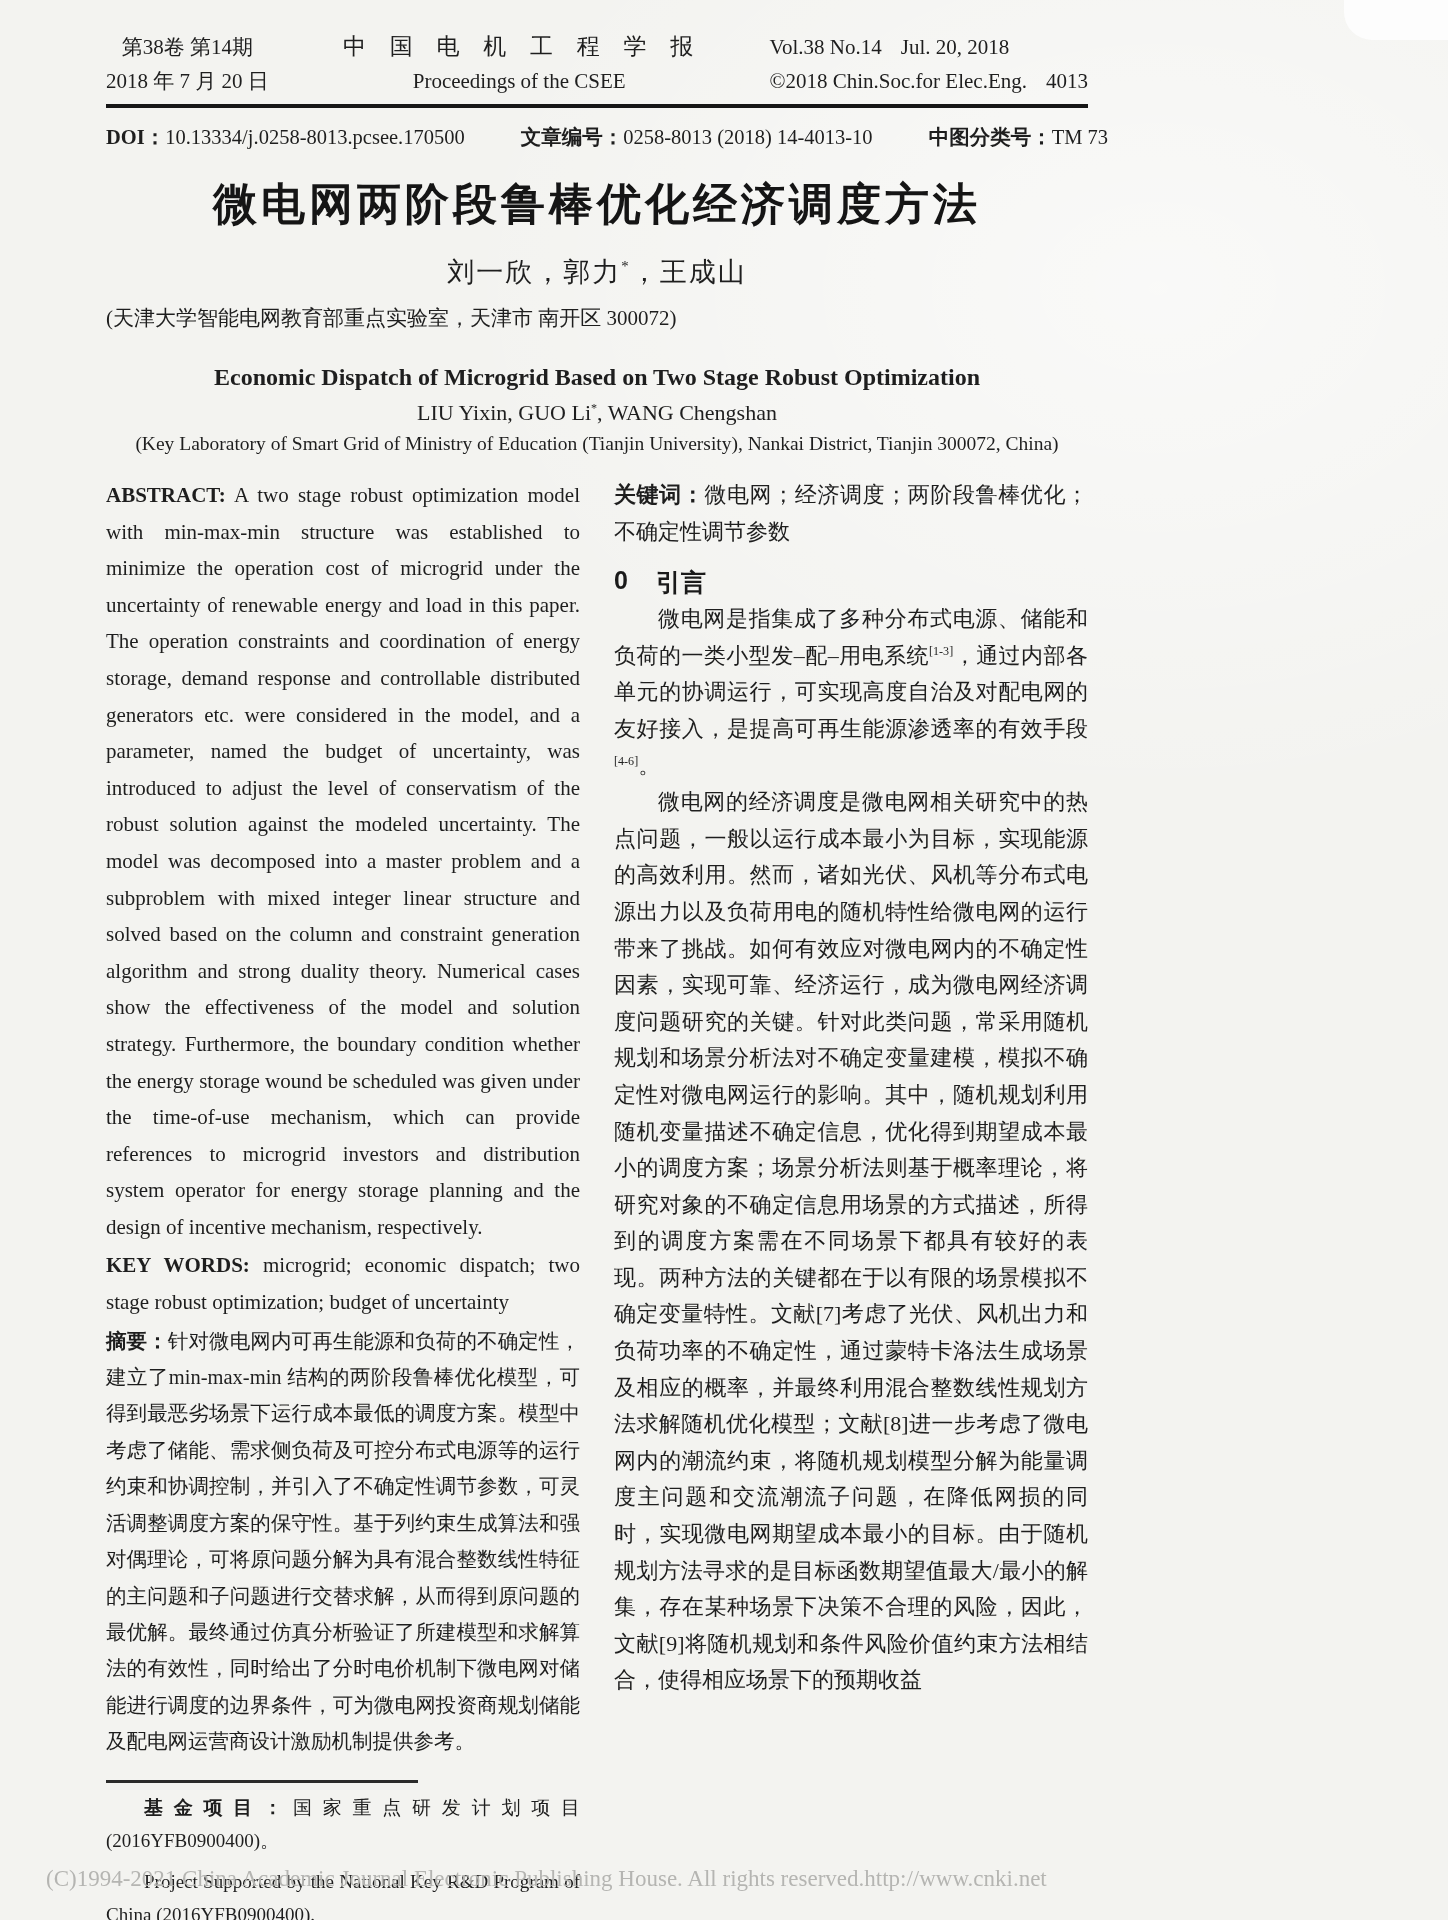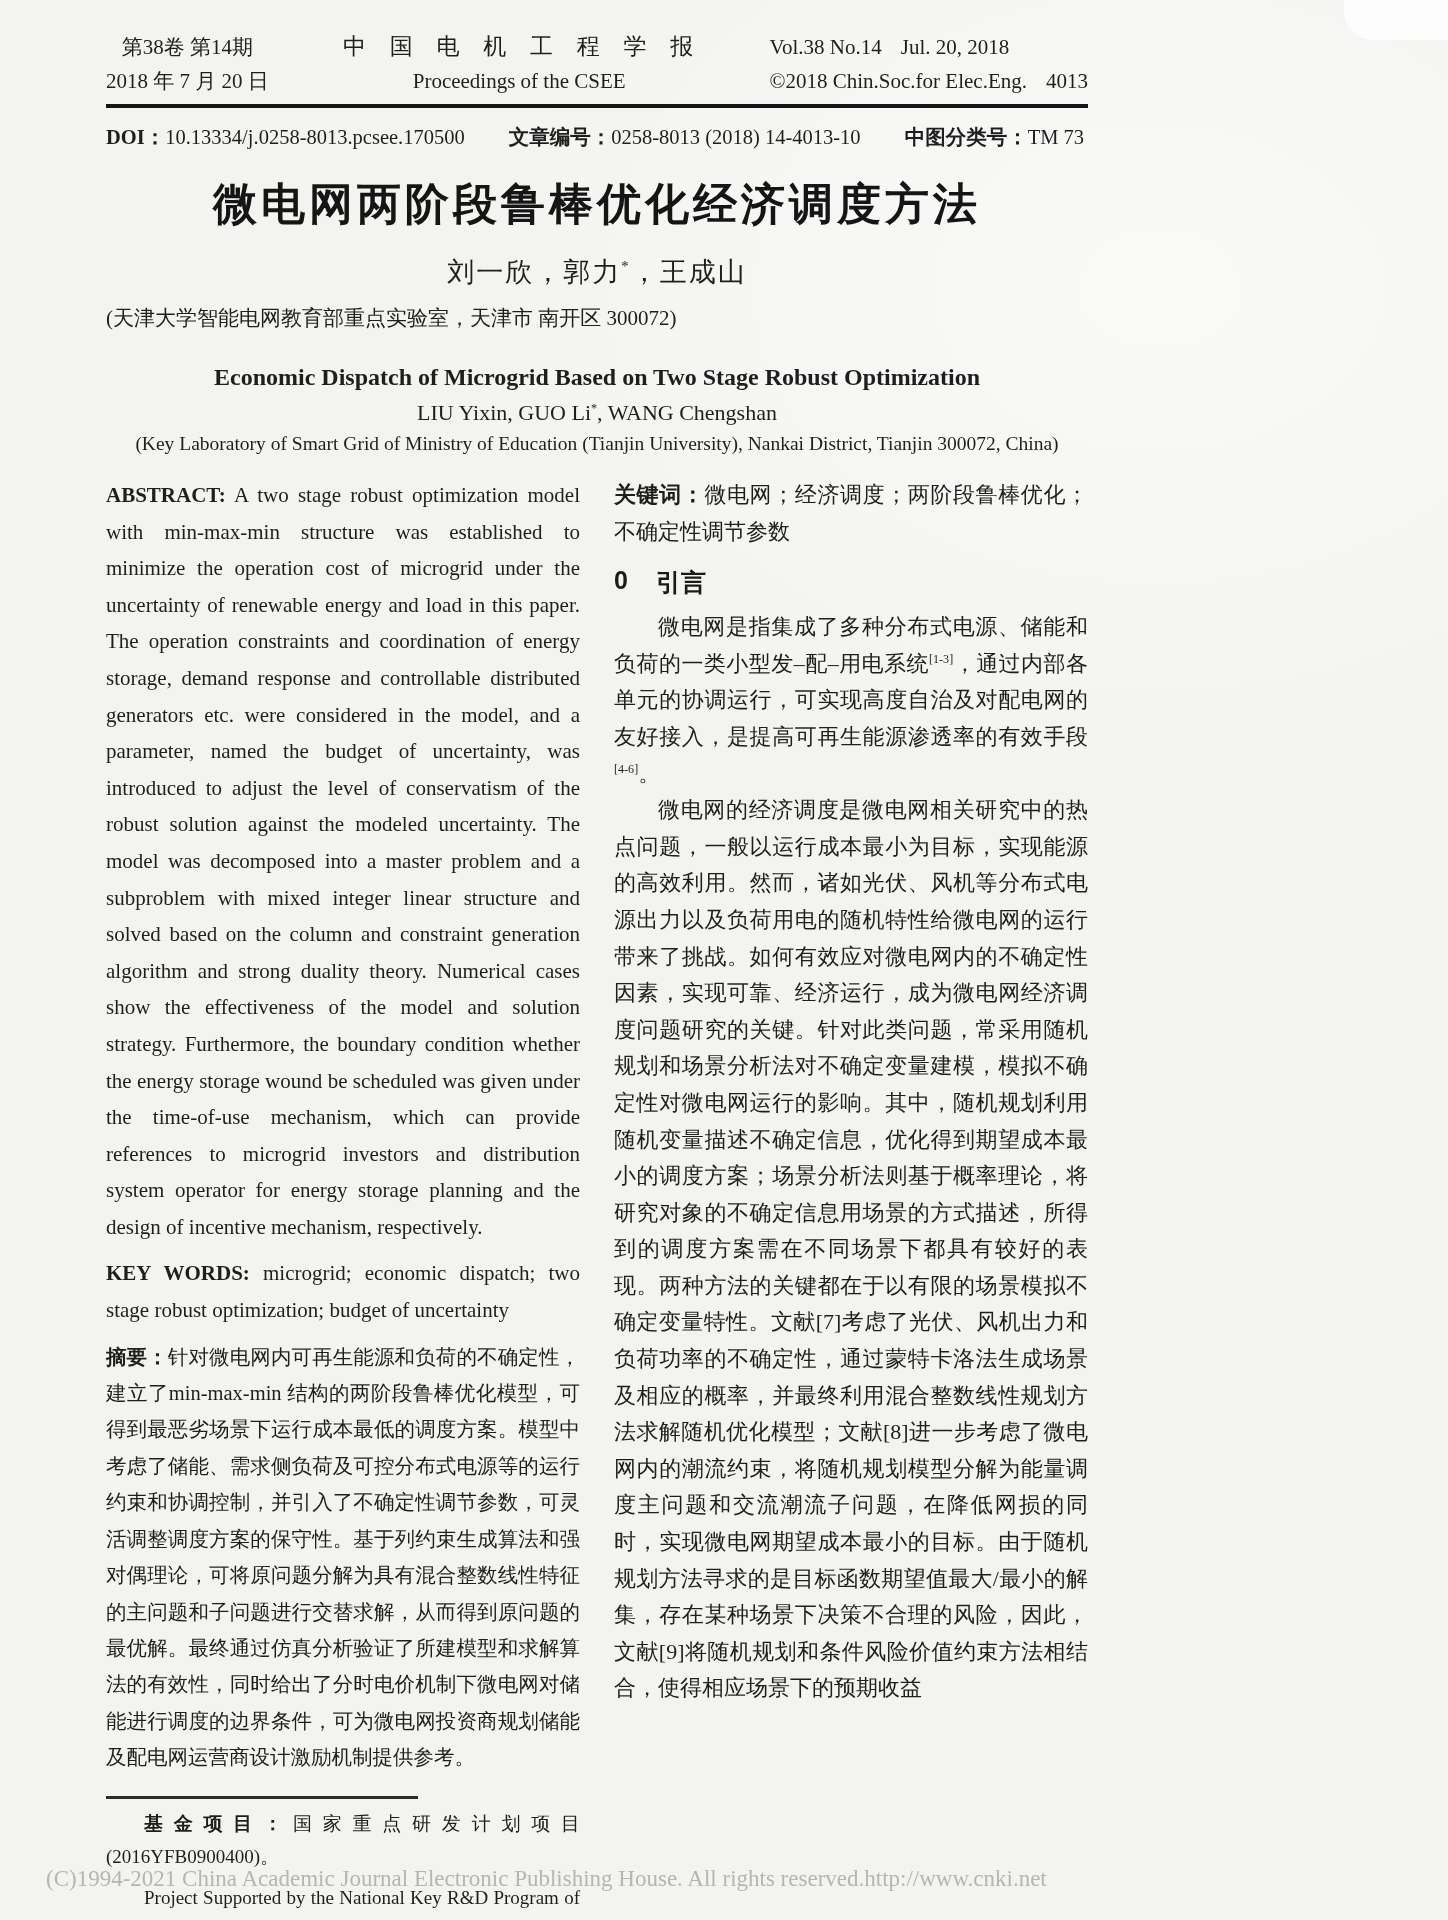--- a/index.html
+++ b/index.html
@@ -17,21 +17,21 @@
   .header { display:flex; justify-content:space-between; align-items:flex-start; }
   .header-left { text-align:center; font-size:21px; line-height:34px; }
   .header-center { text-align:center; }
   .jn-cn { font-size:23px; line-height:34px; word-spacing:14px; letter-spacing:2px; }
   .jn-en { font-size:21px; line-height:34px; }
   .header-right { font-size:21px; line-height:34px; }
   .hr-line { display:flex; gap:19px; justify-content:flex-start; }
   .rule { margin-top:6px; height:4px; background:#161616; }
 
   
-  .meta { margin-top:15px; display:flex; gap:44px; font-size:20.5px; align-items:baseline; white-space:nowrap; }
+  .meta { margin-top:15px; display:flex; gap:56px; font-size:20.5px; align-items:baseline; white-space:nowrap; }
   .lbl { font-weight:bold; }
   .sans { font-family:"Liberation Sans","DejaVu Sans",sans-serif; }
 
   
   .cn-title { margin:24px 0 16px; text-align:center; font-size:44px; font-weight:700; letter-spacing:4px;
               font-family:"Liberation Sans","DejaVu Sans",sans-serif; color:#151515; }
   .cn-authors { margin-top:20px; text-align:center; font-size:27px; letter-spacing:2px; }
   sup.ref { font-size:0.55em; vertical-align:super; line-height:0; }
   .cn-affil { margin-top:14px; text-align:left; font-size:21px; }
   .en-title { margin:32px 0 0; text-align:center; font-size:24px; font-weight:bold; }
@@ -39,21 +39,21 @@
   .en-affil { margin-top:7px; text-align:center; font-size:19.5px; }
 
   
   .columns { margin-top:22px; display:flex; gap:34px; }
   .col { width:474px; }
   p { margin:0; }
   .p-en { font-size:21px; line-height:36.6px; text-align:justify; }
   .p-cn-abs { font-size:20.5px; line-height:36.4px; text-align:justify; }
   .p-cn-body { font-size:22px; line-height:36.6px; text-align:justify; }
   .indent { text-indent:2em; }
-  .mt10 { margin-top:10px; }
+  .mt10 { margin-top:2px; }
   .mt6 { margin-top:6px; }
 
   .section-head { margin-top:16px; display:flex; gap:28px; font-size:25px; font-weight:bold;
                   font-family:"Liberation Sans","DejaVu Sans",sans-serif; color:#1a1a1a; }
 
   
   .footnote { margin-top:20px; }
   .fn-rule { width:312px; height:3px; background:#2b2b2b; }
   .fn-p { font-size:19px; line-height:33px; text-align:justify; margin-top:8px; }
 

